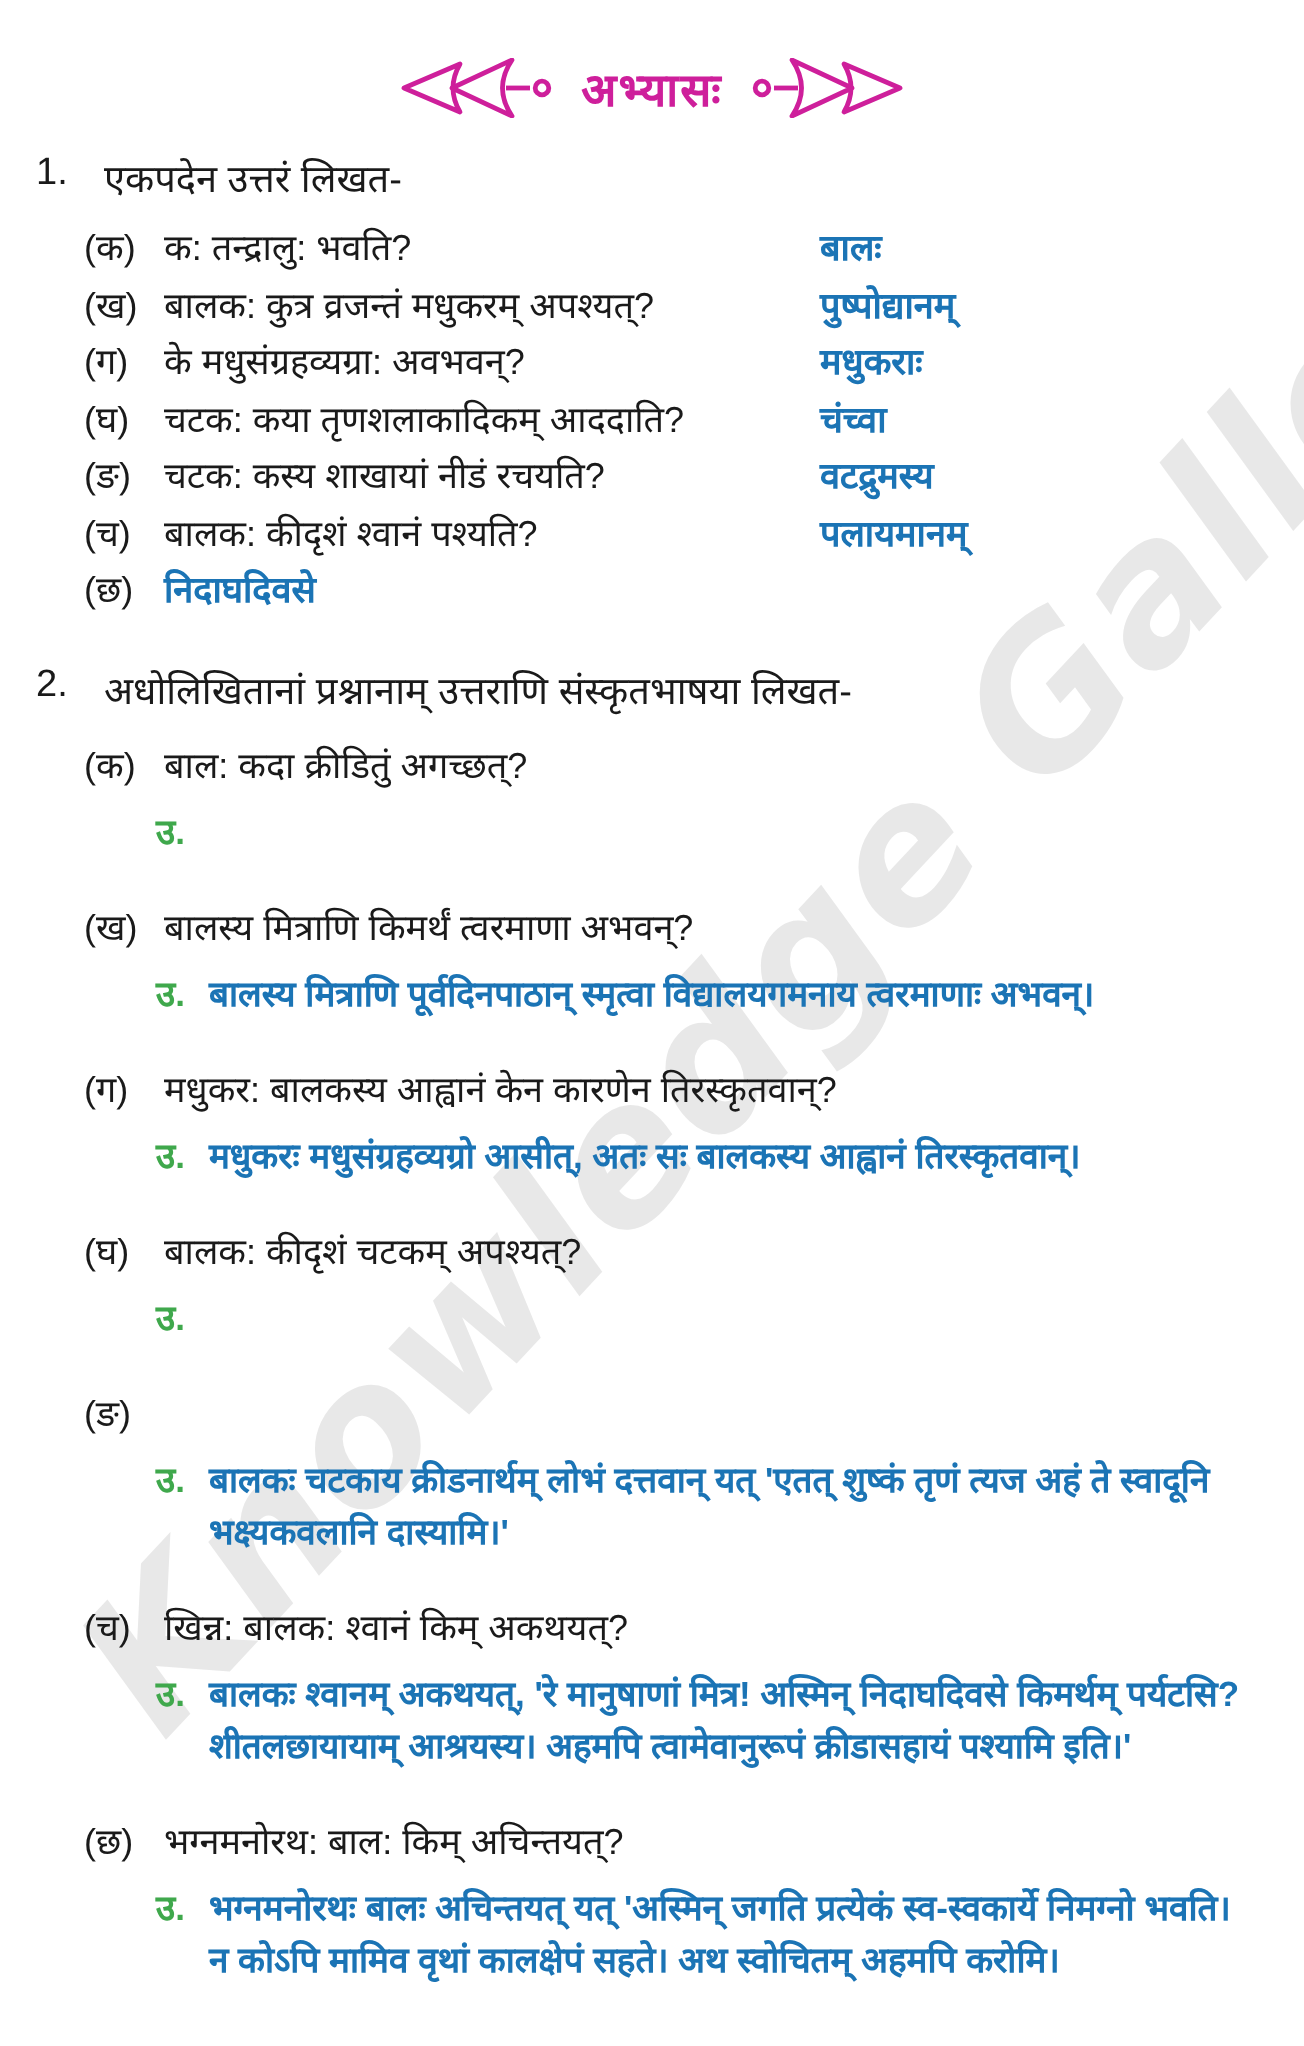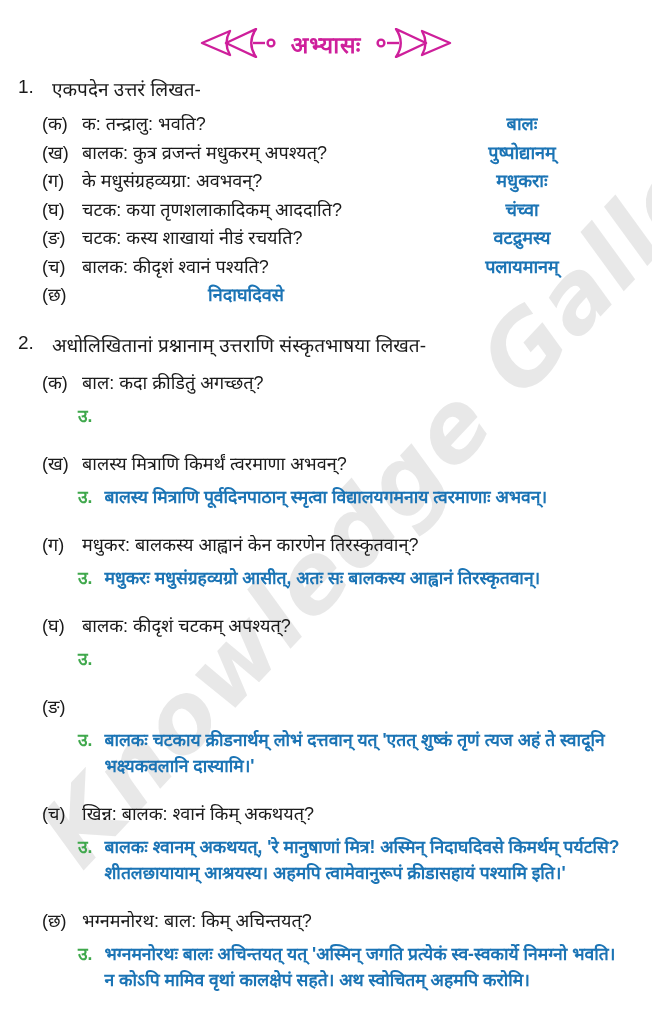--- a/index.html
+++ b/index.html
@@ -25,21 +25,21 @@
     letter-spacing:2px;
     color:rgba(150,150,150,0.22);
     white-space:nowrap;
     pointer-events:none;
     z-index:0;
   }
   .content { position:relative; z-index:1; }
 
   
   .heading {
-    display:flex; justify-content:center;
+    display:flex; align-items:center; justify-content:center;
     gap:12px; margin:4px 0 16px 0;
   }
   .heading-text {
     color:#ce1f9b; font-weight:bold; font-size:23px; letter-spacing:1px;
   }
   .orn { display:inline-flex; }
   .orn.flip { transform:scaleX(-1); }
 
   
   .sec-header { display:flex; gap:12px; font-size:19px; margin:14px 0 8px 0; }
@@ -52,21 +52,21 @@
     display:grid;
     grid-template-columns:40px 328px 1fr;
     padding-left:24px;
     font-size:18px;
     line-height:28.5px;
     align-items:baseline;
   }
   .qlabel { white-space:nowrap; }
   .qtext { }
   .answer1 {
-    color:#1b74b5; font-weight:bold; font-size:18px; white-space:nowrap;text-align:center;
+    color:#1b74b5; font-weight:bold; font-size:18px; white-space:nowrap;
   }
 
   
   .s2-items { margin-top:12px; }
   .s2-item { margin-bottom:22px; }
   .s2-q {
     display:grid; grid-template-columns:40px 1fr;
     padding-left:24px; font-size:18px; line-height:26px;
   }
   .s2-a {

